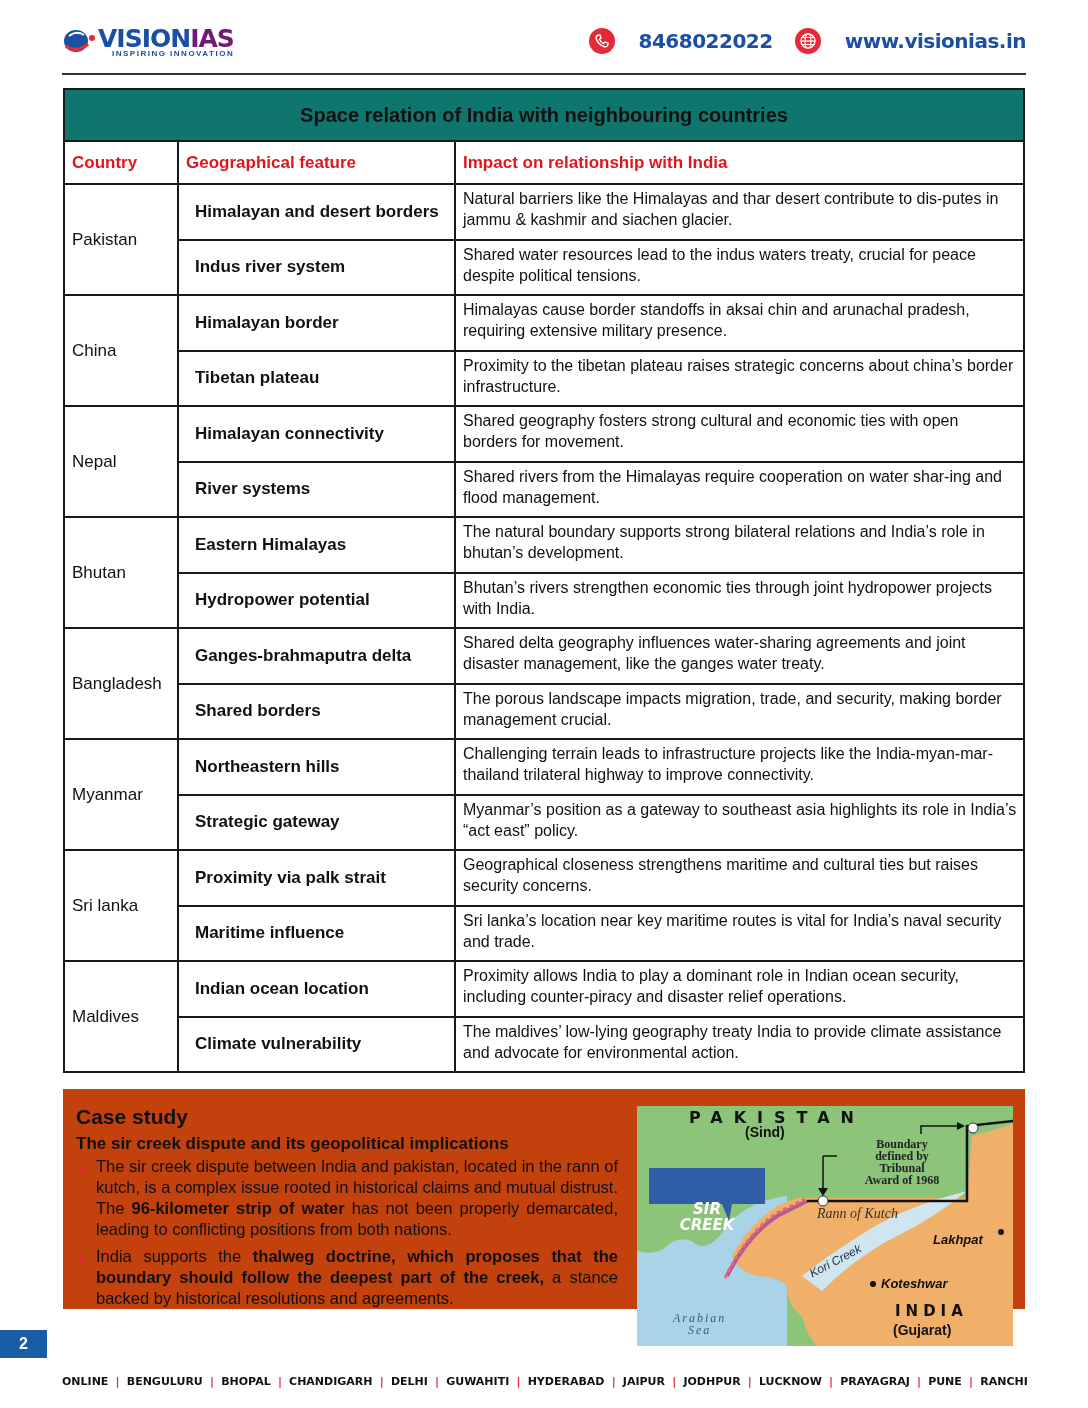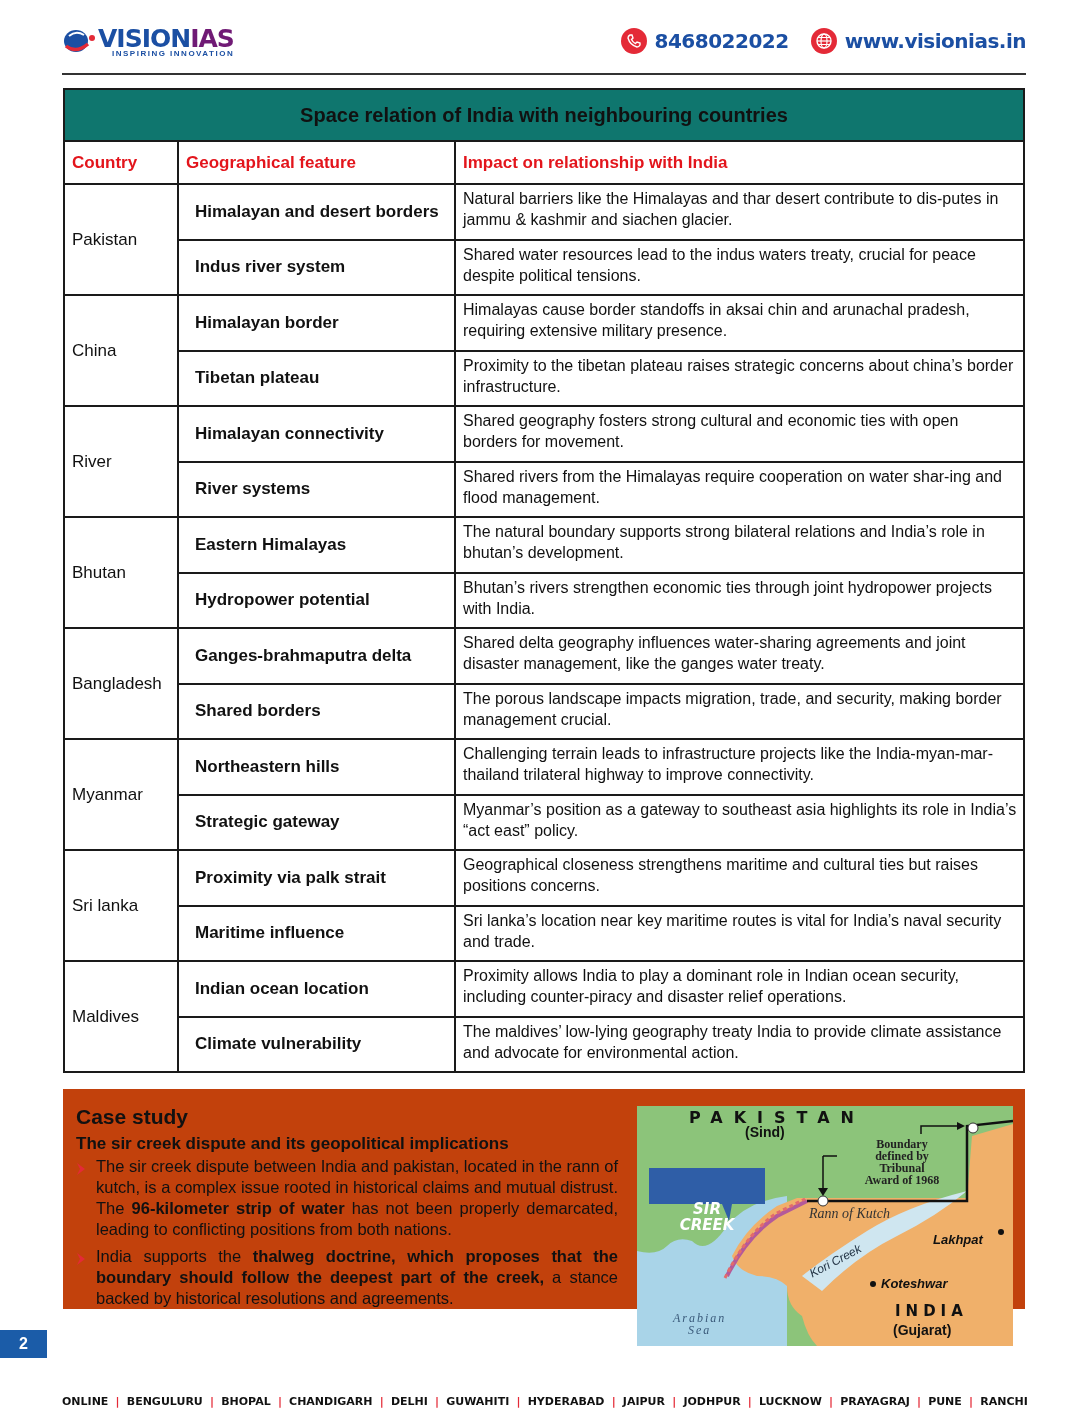--- a/index.html
+++ b/index.html
@@ -9,21 +9,21 @@
   
   .header { position: absolute; left: 62px; top: 24px; width: 964px; height: 46px; }
   .logo { position: absolute; left: 0; top: 2px; display: flex; align-items: flex-start; }
   .logo-mark { width: 34px; height: 30px; position: relative; }
   .logo-text { margin-left: 2px; line-height: 1; }
   .logo-name { font-family: "DejaVu Sans", sans-serif; font-weight: bold; font-size: 25px; letter-spacing: -1px; }
   .logo-name .v { color: #1b4fa3; }
   .logo-name .ias { color: #701a75; }
   .logo-tag { font-size: 8px; font-weight: bold; color: #1b4fa3; letter-spacing: 1.5px; margin-top: -1px; margin-left: 14px; }
   .contact { position: absolute; right: 0; top: 4px; display: flex; align-items: center; gap: 22px; }
-  .contact-item { display: flex; align-items: center; gap: 8px; }
+  .contact-item { display: flex; align-items: center; gap: 24px; }
   .circle-icon { width: 26px; height: 26px; border-radius: 50%; background: #e42a37; display: flex; align-items: center; justify-content: center; }
   .contact-text { font-family: "DejaVu Sans", sans-serif; font-weight: bold; font-size: 20px; color: #1b4fa3; letter-spacing: -0.5px; }
   .header-rule { position: absolute; left: 62px; top: 73px; width: 964px; height: 2px; background: #333; }
 
   
   .tbl { position: absolute; left: 63px; top: 88px; width: 962px; border-collapse: collapse; font-size: 16px; }
   .tbl td, .tbl th { border: 2px solid #1a1a1a; }
   .tbl .title-cell { background: #0f766e; height: 52px; text-align: center; font-size: 20px; font-weight: bold; color: #111; }
   .tbl .head-cell { height: 43px; text-align: left; padding-left: 7px; color: #e3151c; font-weight: bold; font-size: 17px; }
   .tbl .country { width: 114px; padding-left: 7px; font-size: 17px; vertical-align: middle; }
@@ -34,21 +34,21 @@
   .case { position: absolute; left: 63px; top: 1089px; width: 962px; height: 220px; background: #c2410c; }
   .case-title { position: absolute; left: 13px; top: 16px; font-size: 21px; font-weight: bold; }
   .case-sub { position: absolute; left: 13px; top: 45px; font-size: 17px; font-weight: bold; }
   .bullets { position: absolute; left: 13px; top: 67px; width: 542px; }
   .bullet { position: relative; padding-left: 20px; font-size: 16.5px; line-height: 21px; text-align: justify; margin-bottom: 6px; }
   .bullet .arrow { position: absolute; left: 0; top: 4px; width: 12px; height: 14px; }
   .map { position: absolute; left: 574px; top: 17px; width: 376px; height: 240px; background: #8cc47a; overflow: hidden; }
 
   
   .page-num { position: absolute; left: 0; top: 1330px; width: 47px; height: 28px; background: #1b5ca8; color: #fff; font-weight: bold; font-size: 16px; display: flex; align-items: center; justify-content: center; }
-  .footer { position: absolute; left: 62px; top: 1375px; width: 966px; display: flex; justify-content: space-between; align-items: center; font-family: "DejaVu Sans", sans-serif; font-weight: bold; font-size: 11px; color: #111; margin-top: 20px; }
+  .footer { position: absolute; left: 62px; top: 1375px; width: 966px; display: flex; justify-content: space-between; align-items: center; font-family: "DejaVu Sans", sans-serif; font-weight: bold; font-size: 11px; color: #111; }
   .footer .sep { color: #e42a37; font-weight: bold; }
 </style>
 </head>
 <body>
 
 <div class="header">
   <div class="logo">
     <div class="logo-mark">
       <svg width="34" height="30" viewBox="0 0 34 30">
         <ellipse cx="14" cy="15" rx="12" ry="11" fill="#1b4fa3"></ellipse>
@@ -112,21 +112,21 @@
     <td rowspan="2" class="country">China</td>
     <td class="feature">Himalayan border</td>
     <td class="impact">Himalayas cause border standoffs in aksai chin and arunachal pradesh, requiring extensive military presence.</td>
   </tr>
   <tr>
     <td class="feature">Tibetan plateau</td>
     <td class="impact">Proximity to the tibetan plateau raises strategic concerns about china’s border infrastructure.</td>
   </tr>
 
   <tr>
-    <td rowspan="2" class="country">River</td>
+    <td rowspan="2" class="country">Nepal</td>
     <td class="feature">Himalayan connectivity</td>
     <td class="impact">Shared geography fosters strong cultural and economic ties with open borders for movement.</td>
   </tr>
   <tr>
     <td class="feature">River systems</td>
     <td class="impact">Shared rivers from the Himalayas require cooperation on water shar-ing and flood management.</td>
   </tr>
 
   <tr>
     <td rowspan="2" class="country">Bhutan</td>
@@ -154,21 +154,21 @@
     <td class="impact">Challenging terrain leads to infrastructure projects like the India-myan-mar-thailand trilateral highway to improve connectivity.</td>
   </tr>
   <tr>
     <td class="feature">Strategic gateway</td>
     <td class="impact">Myanmar’s position as a gateway to southeast asia highlights its role in India’s “act east” policy.</td>
   </tr>
 
   <tr>
     <td rowspan="2" class="country">Sri lanka</td>
     <td class="feature">Proximity via palk strait</td>
-    <td class="impact">Geographical closeness strengthens maritime and cultural ties but raises positions concerns.</td>
+    <td class="impact">Geographical closeness strengthens maritime and cultural ties but raises security concerns.</td>
   </tr>
   <tr>
     <td class="feature">Maritime influence</td>
     <td class="impact">Sri lanka’s location near key maritime routes is vital for India’s naval security and trade.</td>
   </tr>
 
   <tr>
     <td rowspan="2" class="country">Maldives</td>
     <td class="feature">Indian ocean location</td>
     <td class="impact">Proximity allows India to play a dominant role in Indian ocean security, including counter-piracy and disaster relief operations.</td>
@@ -234,21 +234,21 @@
     <div style="position:absolute;left:200px;top:32px;width:130px;text-align:center;font-family:'Liberation Serif',serif;font-weight:bold;font-size:12px;line-height:12px;color:#222;">
       <div>Boundary</div>
       <div>defined by</div>
       <div>Tribunal</div>
       <div>Award of 1968</div>
     </div>
     <div style="position:absolute;left:14px;top:63px;width:112px;text-align:center;font-family:'DejaVu Sans',sans-serif;font-style:italic;font-weight:bold;font-size:15px;line-height:16px;color:#fff;margin-top:32px;">
       <div>SIR</div>
       <div>CREEK</div>
     </div>
-    <div style="position:absolute;left:172px;top:100px;font-family:'Liberation Serif',serif;font-style:italic;font-size:14px;color:#333;">Rann of Kutch</div>
+    <div style="position:absolute;left:180px;top:100px;font-family:'Liberation Serif',serif;font-style:italic;font-size:14px;color:#333;">Rann of Kutch</div>
     <div style="position:absolute;left:296px;top:126px;font-style:italic;font-weight:bold;font-size:13px;color:#111;">Lakhpat</div>
     <div style="position:absolute;left:170px;top:148px;font-style:italic;font-size:12px;color:#234;transform:rotate(-28deg);">Kori Creek</div>
     <div style="position:absolute;left:244px;top:170px;font-style:italic;font-weight:bold;font-size:13px;color:#111;">Koteshwar</div>
     <div style="position:absolute;left:258px;top:196px;font-family:'DejaVu Sans',sans-serif;font-weight:bold;font-size:15px;letter-spacing:5px;color:#111;">INDIA</div>
     <div style="position:absolute;left:256px;top:216px;font-weight:bold;font-size:14px;color:#111;">(Gujarat)</div>
     <div style="position:absolute;left:36px;top:206px;text-align:center;font-family:'Liberation Serif',serif;font-style:italic;font-size:12px;line-height:12px;letter-spacing:2px;color:#3a5a7a;">
       <div>Arabian</div>
       <div>Sea</div>
     </div>
   </div>

